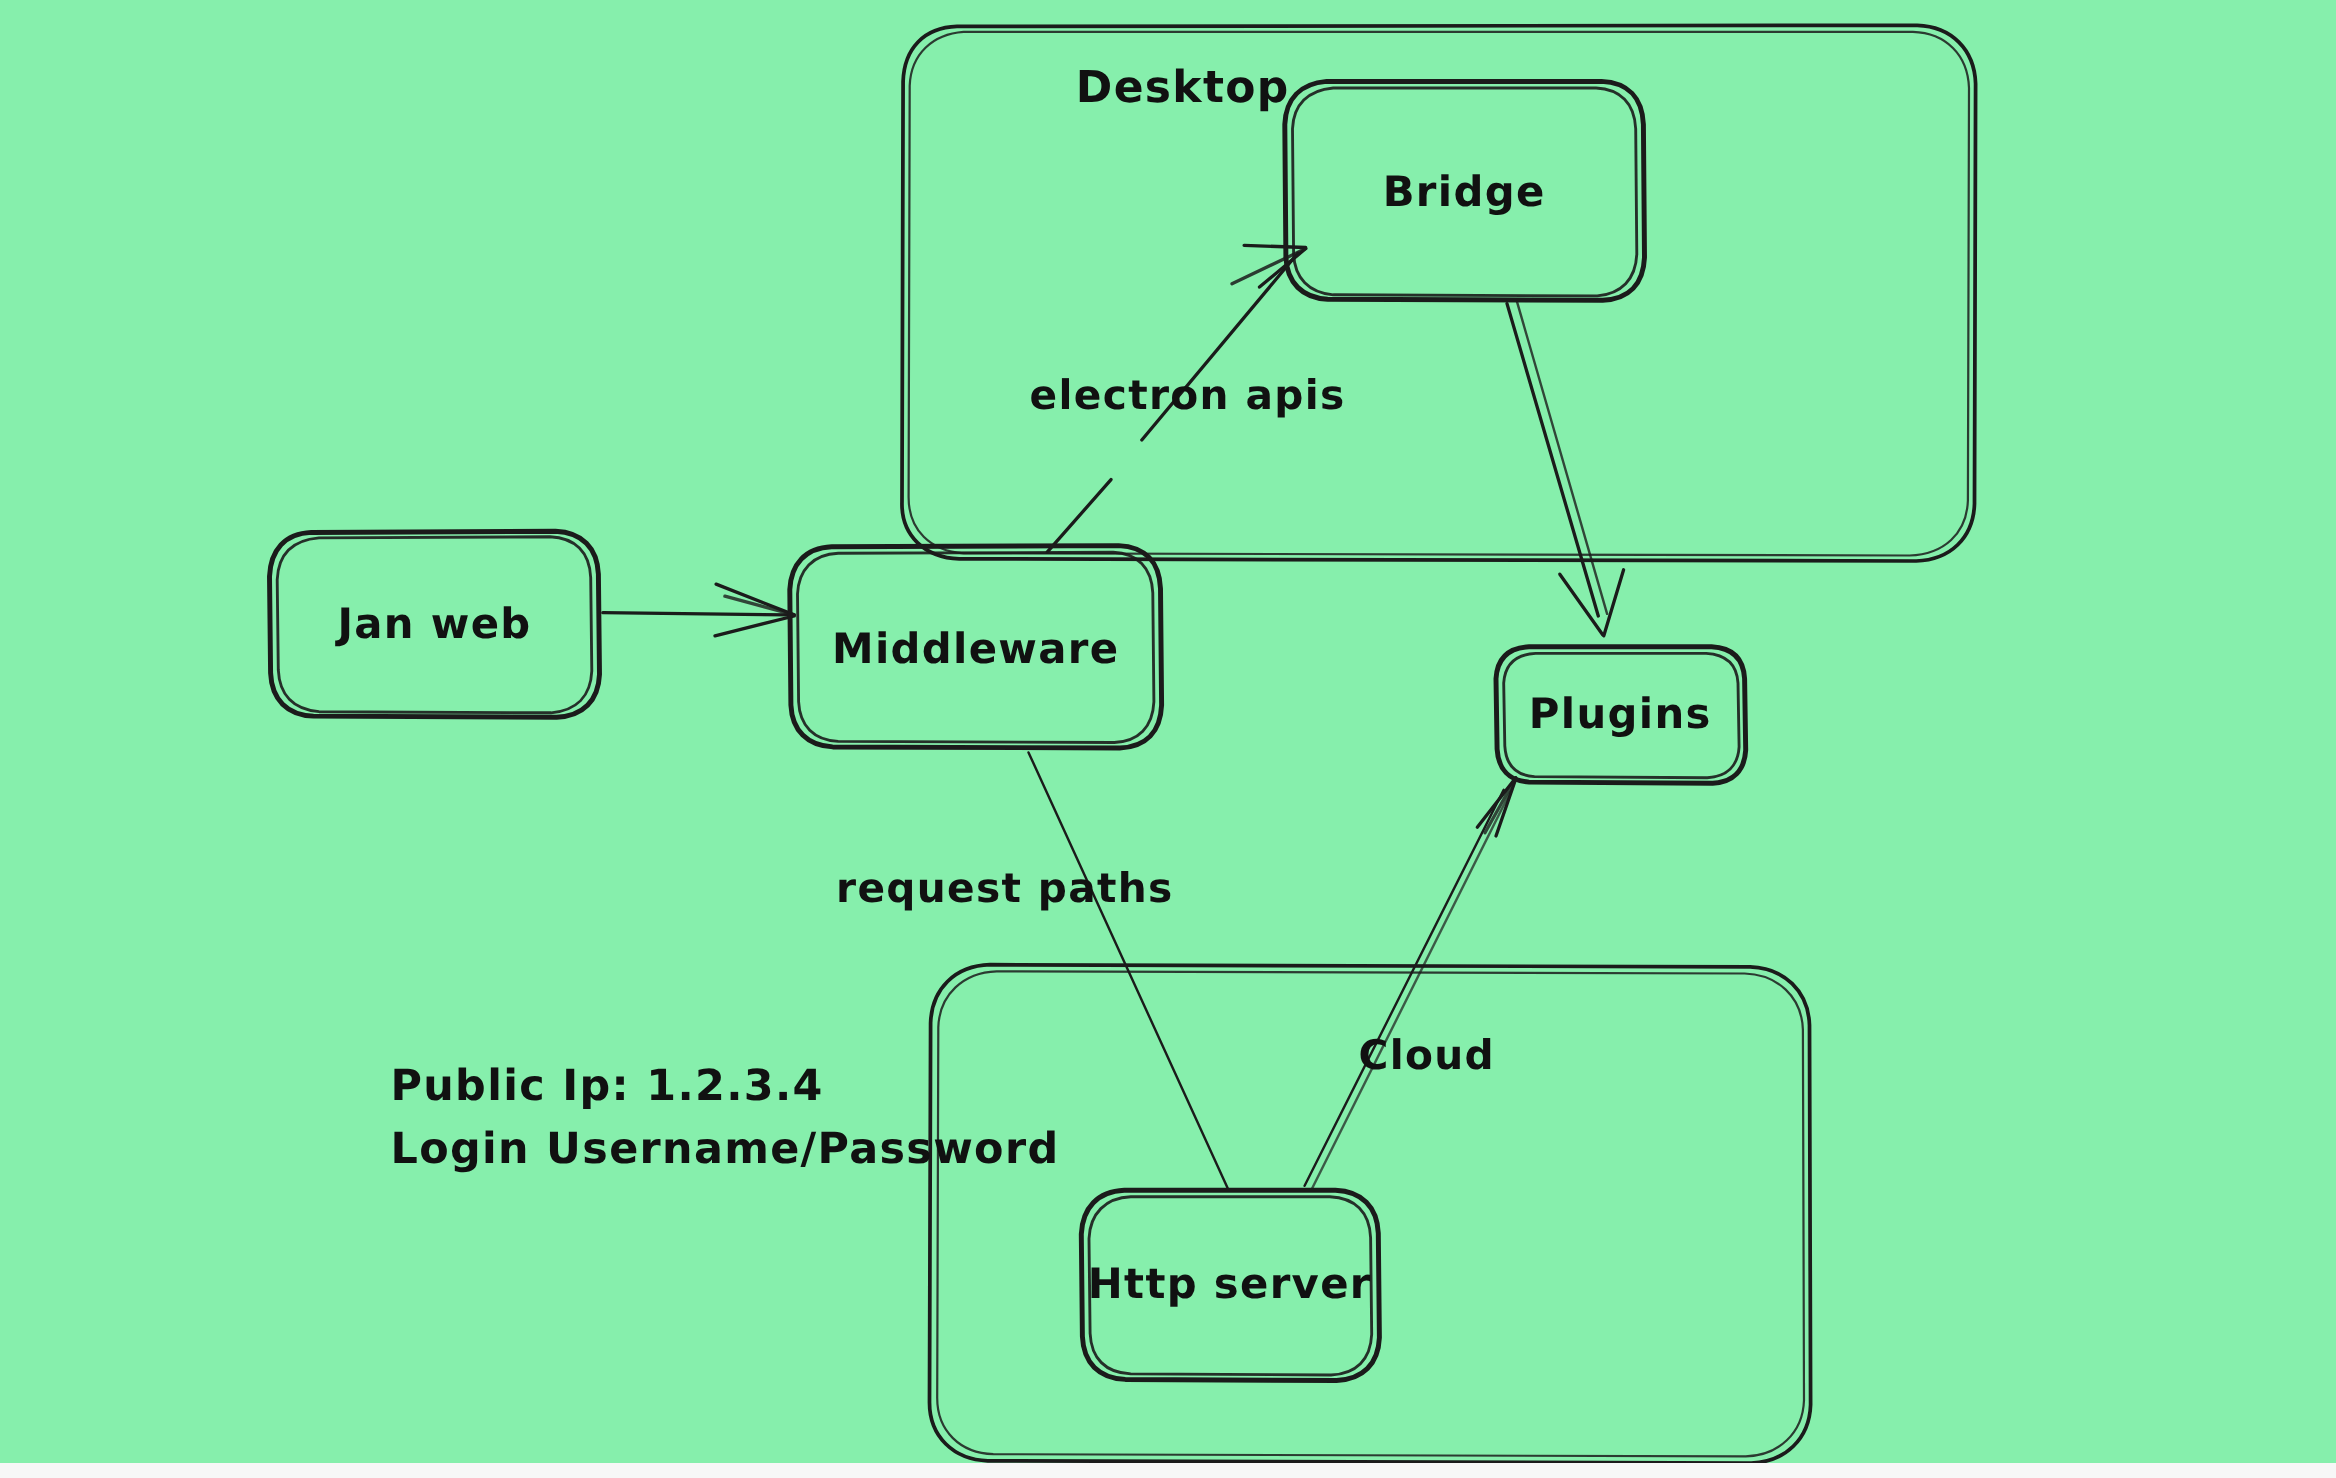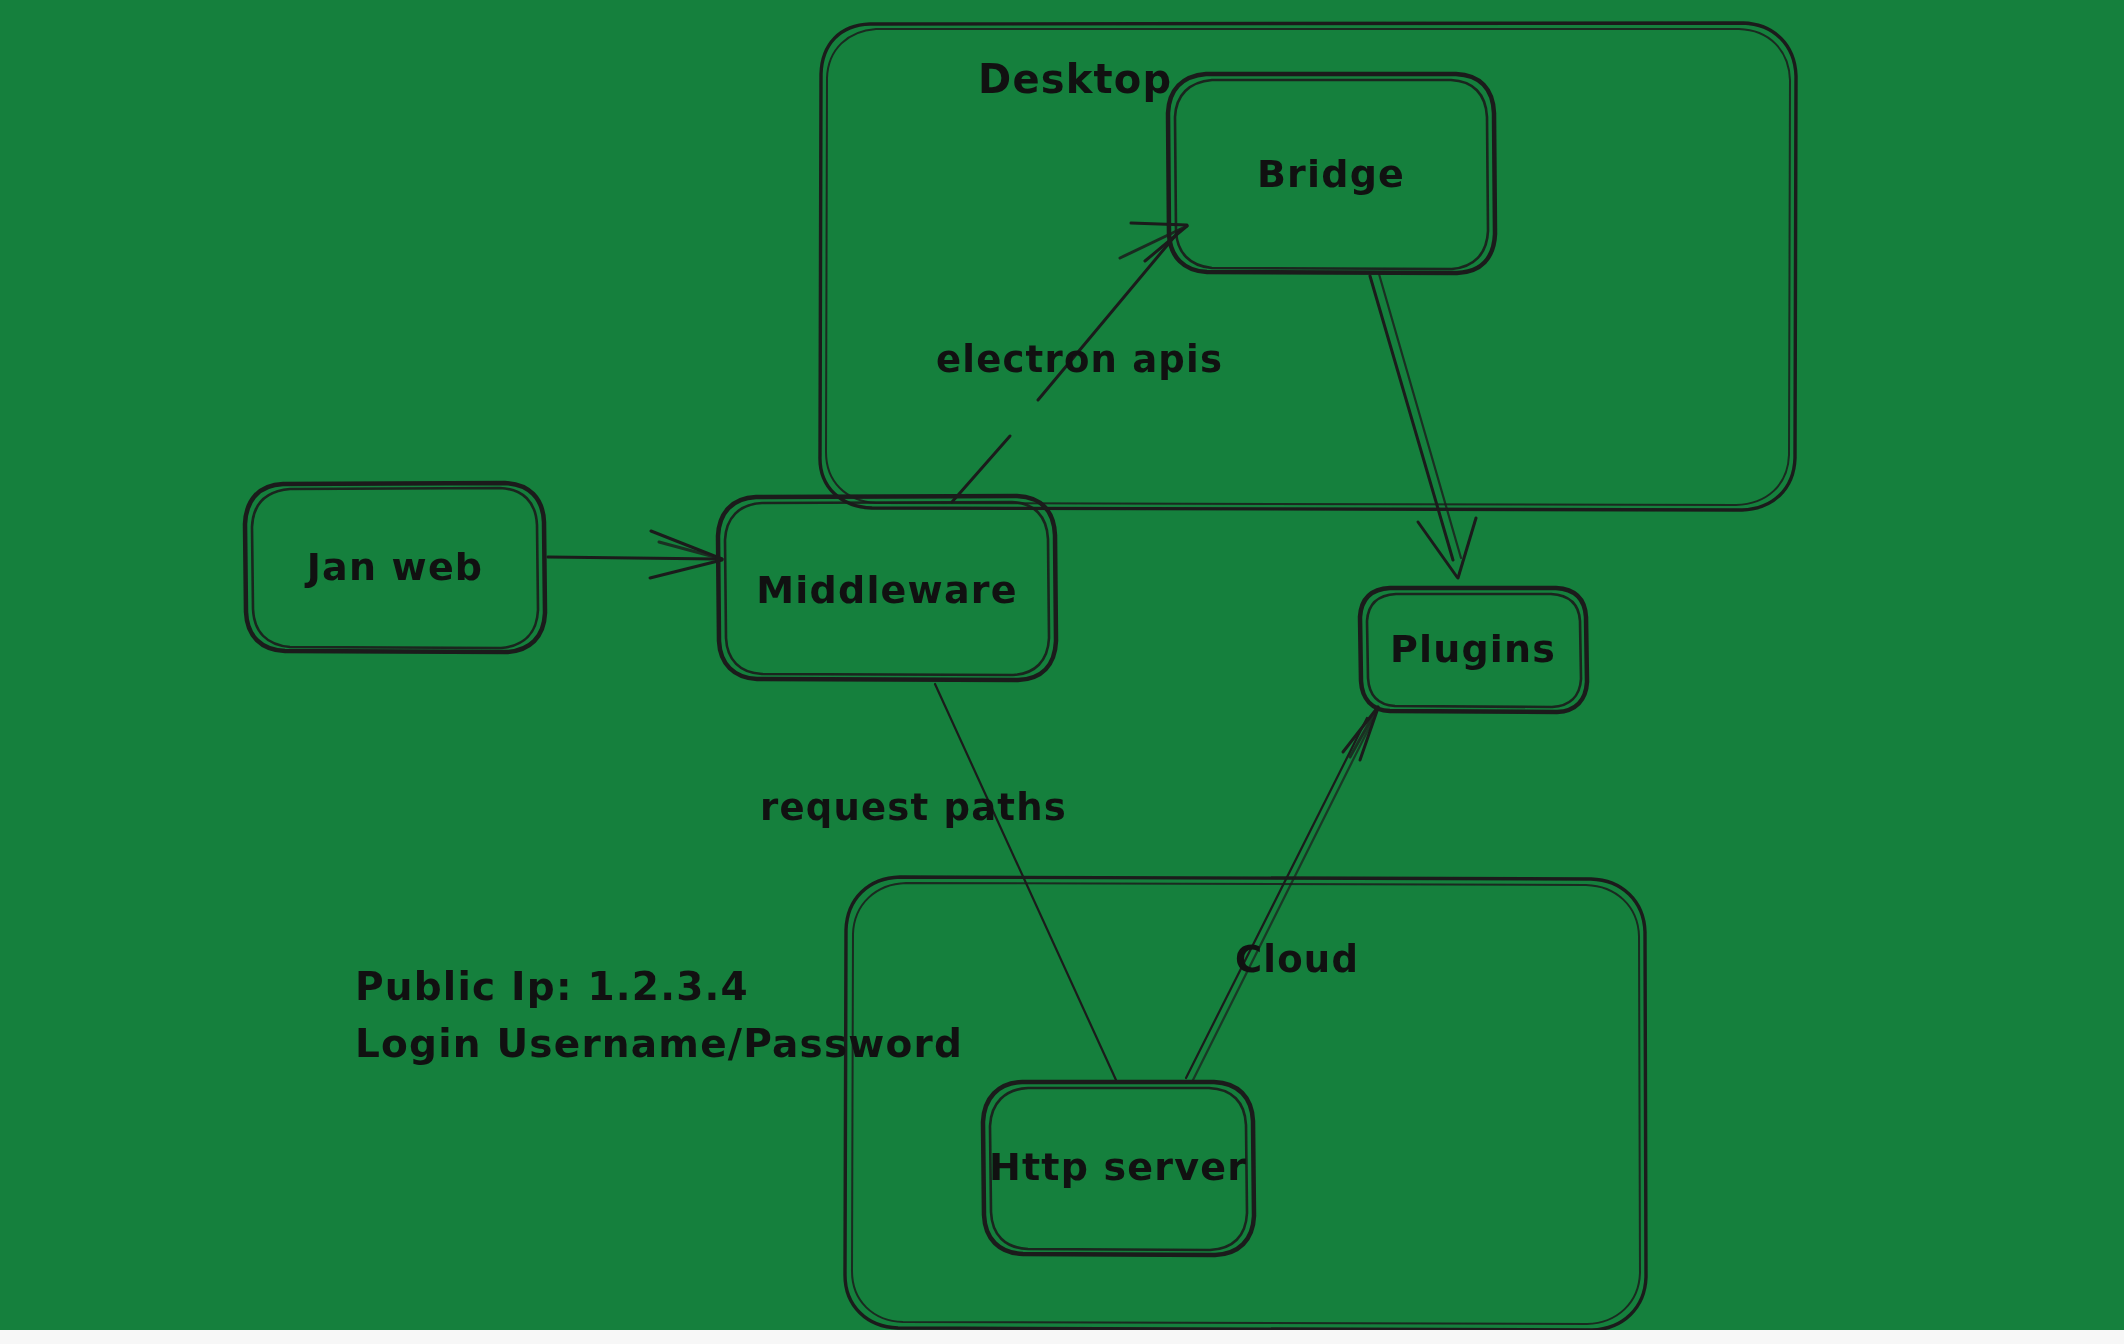--- a/index.html
+++ b/index.html
@@ -11,21 +11,21 @@
   body {
     width: 2124px;
     height: 1344px;
     overflow: hidden;
     font-family: "DejaVu Sans", sans-serif;
   }
   #canvas {
     position: relative;
     width: 2124px;
     height: 1344px;
-    background: #15803d;
+    background: #86efac;
   }
   #board {
     position: absolute;
     inset: 0;
     width: 2124px;
     height: 1344px;
   }
   .bottom-band {
     position: absolute;
     left: 0;

